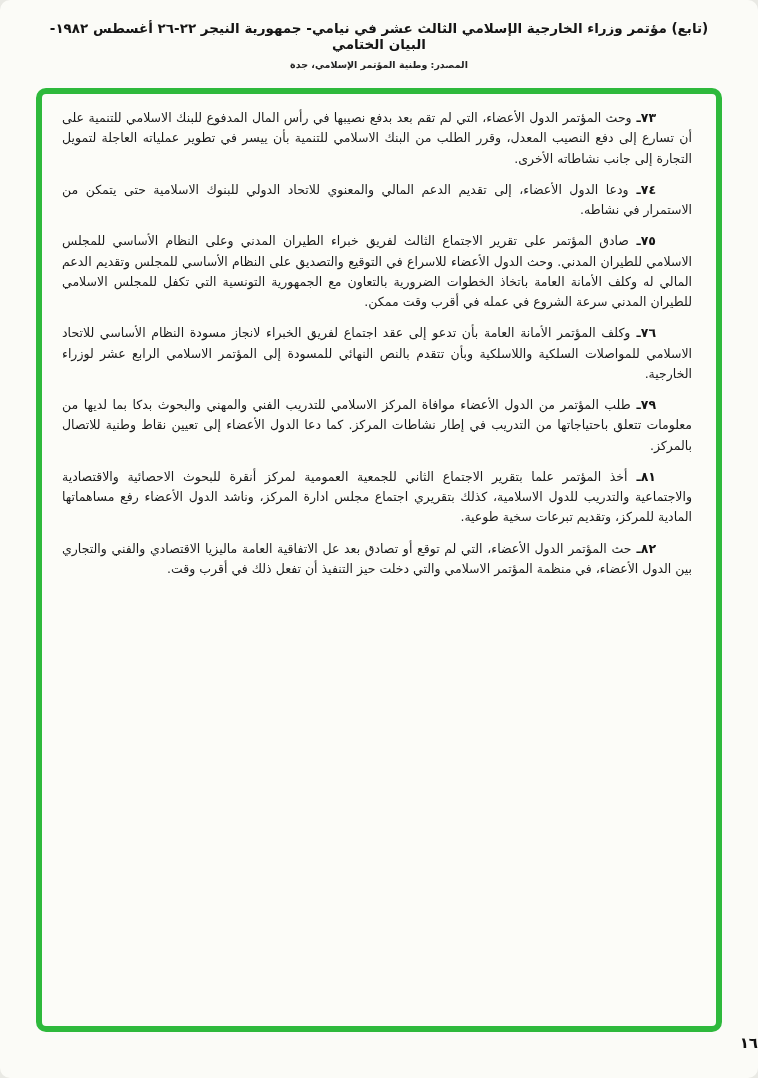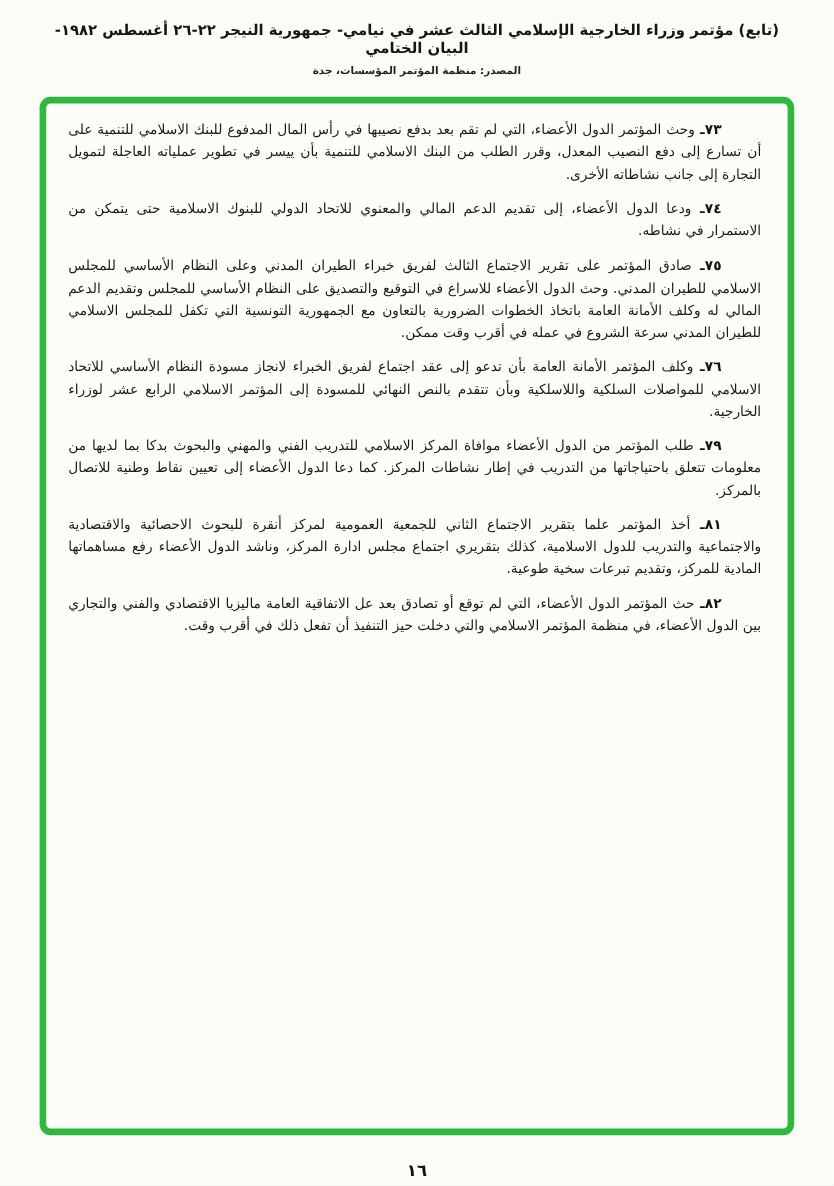--- a/index.html
+++ b/index.html
@@ -9,20 +9,21 @@
     font-family: "DejaVu Sans", sans-serif;
   }
   .page {
     position: relative;
     width: 758px;
     height: 1078px;
     margin: 0 auto;
     background: #fbfbf7;
     overflow: hidden;
     direction: rtl;
+    border-radius: 10px;
   }
   .header {
     text-align: center;
     padding: 20px 30px 0 30px;
     direction: rtl;
   }
   .header-title {
     font-size: 13.5px;
     font-weight: bold;
     color: #151515;
@@ -55,39 +56,39 @@
     color: #1b1b1b;
     margin-bottom: 11px;
     text-indent: 36px;
   }
   .para-num {
     font-weight: bold;
     color: #141414;
   }
   .footer {
     position: absolute;
-    bottom: 5px;
+    bottom: 26px;
     right: 0;
     left: 0;
-    text-align: center;
+    text-align: right;
   }
   .page-number {
     font-size: 15px;
     font-weight: bold;
     color: #111;
   }
 </style>
 </head>
 <body>
 
 <div class="page">
 
   <div class="header">
     <div class="header-title">(تابع) مؤتمر وزراء الخارجية الإسلامي الثالث عشر في نيامي- جمهورية النيجر ٢٢-٢٦ أغسطس ١٩٨٢- البيان الختامي</div>
-    <div class="header-source">المصدر: منظمة المؤتمر المؤسسات، جدة</div>
+    <div class="header-source">المصدر: وطنية المؤتمر الإسلامي، جدة</div>
   </div>
 
   <div class="green-box">
     <div>
         <div class="paragraph"><span class="para-num">٧٣ـ </span><span>وحث المؤتمر الدول الأعضاء، التي لم تقم بعد بدفع نصيبها في رأس المال المدفوع للبنك الاسلامي للتنمية على أن تسارع إلى دفع النصيب المعدل، وقرر الطلب من البنك الاسلامي للتنمية بأن ييسر في تطوير عملياته العاجلة لتمويل التجارة إلى جانب نشاطاته الأخرى.</span></div>
         <div class="paragraph"><span class="para-num">٧٤ـ </span><span>ودعا الدول الأعضاء، إلى تقديم الدعم المالي والمعنوي للاتحاد الدولي للبنوك الاسلامية حتى يتمكن من الاستمرار في نشاطه.</span></div>
         <div class="paragraph"><span class="para-num">٧٥ـ </span><span>صادق المؤتمر على تقرير الاجتماع الثالث لفريق خبراء الطيران المدني وعلى النظام الأساسي للمجلس الاسلامي للطيران المدني. وحث الدول الأعضاء للاسراع في التوقيع والتصديق على النظام الأساسي للمجلس وتقديم الدعم المالي له وكلف الأمانة العامة باتخاذ الخطوات الضرورية بالتعاون مع الجمهورية التونسية التي تكفل للمجلس الاسلامي للطيران المدني سرعة الشروع في عمله في أقرب وقت ممكن.</span></div>
         <div class="paragraph"><span class="para-num">٧٦ـ </span><span>وكلف المؤتمر الأمانة العامة بأن تدعو إلى عقد اجتماع لفريق الخبراء لانجاز مسودة النظام الأساسي للاتحاد الاسلامي للمواصلات السلكية واللاسلكية وبأن تتقدم بالنص النهائي للمسودة إلى المؤتمر الاسلامي الرابع عشر لوزراء الخارجية.</span></div>
         <div class="paragraph"><span class="para-num">٧٩ـ </span><span>طلب المؤتمر من الدول الأعضاء موافاة المركز الاسلامي للتدريب الفني والمهني والبحوث بدكا بما لديها من معلومات تتعلق باحتياجاتها من التدريب في إطار نشاطات المركز. كما دعا الدول الأعضاء إلى تعيين نقاط وطنية للاتصال بالمركز.</span></div>
         <div class="paragraph"><span class="para-num">٨١ـ </span><span>أخذ المؤتمر علما بتقرير الاجتماع الثاني للجمعية العمومية لمركز أنقرة للبحوث الاحصائية والاقتصادية والاجتماعية والتدريب للدول الاسلامية، كذلك بتقريري اجتماع مجلس ادارة المركز، وناشد الدول الأعضاء رفع مساهماتها المادية للمركز، وتقديم تبرعات سخية طوعية.</span></div>

